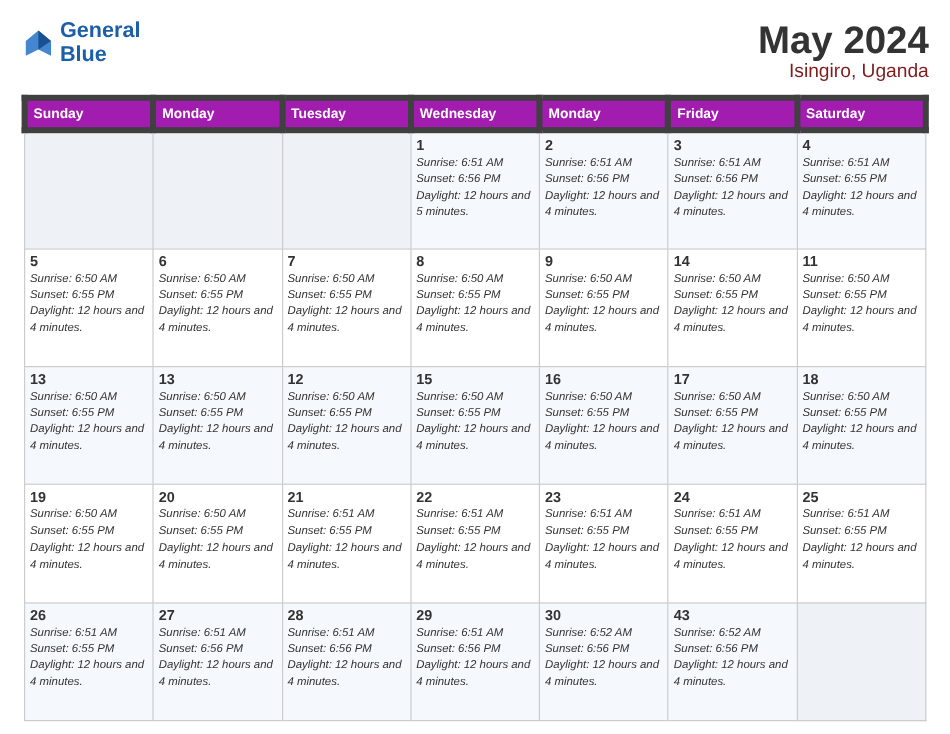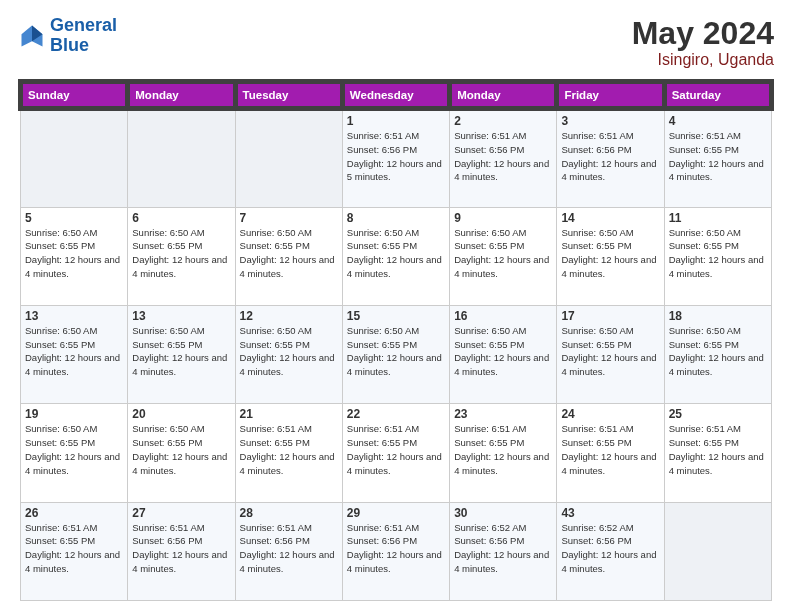--- a/index.html
+++ b/index.html
@@ -87,20 +87,21 @@
     .day-num {
       font-size: 12px;
       font-weight: bold;
       display: block;
       margin-bottom: 1px;
     }
     .day-info {
       font-size: 9.5px;
       line-height: 1.45;
       color: #333;
+      font-style: italic;
     }
     .empty-cell {
       background: #eef1f5 !important;
     }
   </style>
 </head>
 <body>
 
 <div class="page">
   <div class="header">

